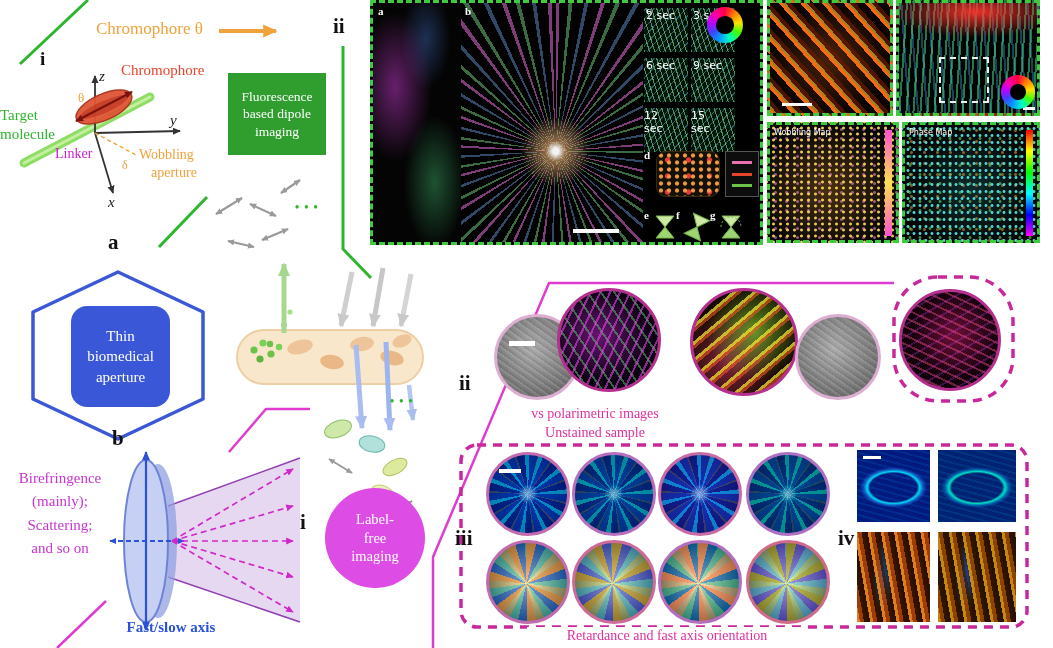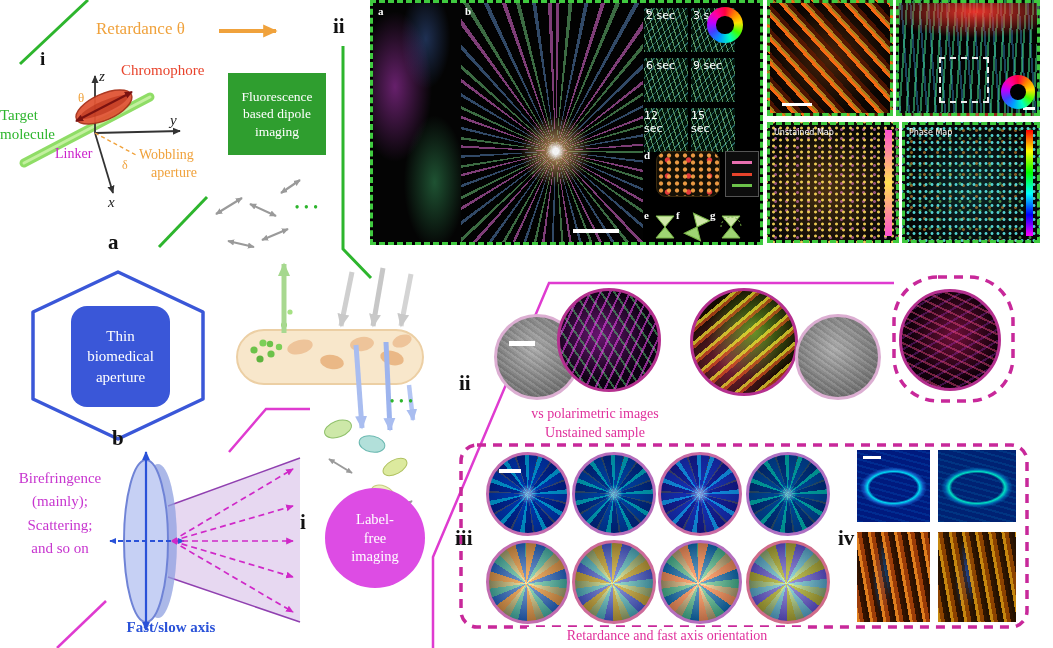--- a/index.html
+++ b/index.html
@@ -216,21 +216,21 @@
       <g stroke="#d028c8" stroke-width="1.7" stroke-dasharray="6 4" fill="none">
         <line x1="172" y1="541" x2="293" y2="469" marker-end="url(#m-magenta)"></line>
         <line x1="172" y1="541" x2="293" y2="506" marker-end="url(#m-magenta)"></line>
         <line x1="172" y1="541" x2="293" y2="541" marker-end="url(#m-magenta)"></line>
         <line x1="172" y1="541" x2="293" y2="577" marker-end="url(#m-magenta)"></line>
         <line x1="172" y1="541" x2="293" y2="612" marker-end="url(#m-magenta)"></line>
       </g>
     </g>
   </svg>
 
-  <div class="abs" style="left:96px;top:19px;font-size:17px;color:#f0a23c">Retardance θ</div>
+  <div class="abs" style="left:96px;top:19px;font-size:17px;color:#f0a23c">Chromophore θ</div>
   <div class="plabel" style="left:40px;top:48px;font-size:19px">i</div>
   <div class="abs" style="left:121px;top:62px;font-size:15px;color:#e8432b">Chromophore</div>
   <div class="abs" style="left:0px;top:106px;width:64px;text-align:left;font-size:15px;color:#2db52d;line-height:1.25">
     <div>Target</div>
     <div>molecule</div>
   </div>
   <div class="abs" style="left:55px;top:146px;font-size:14px;color:#cc22cc;font-weight:normal">Linker</div>
   <div class="abs" style="left:139px;top:146px;width:100px;font-size:14px;color:#f0a23c;line-height:1.3">
     <div>Wobbling</div>
     <div style="padding-left:12px">aperture</div>
@@ -300,21 +300,21 @@
 
   <div class="img-panel tex-orangefibers" style="left:767px;top:0;width:126px;height:116px">
     <div class="scalebar" style="left:12px;top:100px;width:30px;height:3px"></div>
   </div>
   <div class="img-panel tex-redgreen" style="left:896px;top:0;width:144px;height:116px">
     <div style="position:absolute;left:40px;top:54px;width:50px;height:46px;border:2px dashed #eee"></div>
     <div class="wheel" style="left:102px;top:72px;width:34px;height:34px"></div>
     <div class="scalebar" style="left:124px;top:104px;width:12px;height:3px"></div>
   </div>
   <div class="img-panel tex-polarity" style="left:767px;top:122px;width:132px;height:121px">
-    <span class="maplabel">Unstained Map</span>
+    <span class="maplabel">Wobbling Map</span>
     <div style="position:absolute;left:115px;top:5px;width:7px;height:106px;background:linear-gradient(#ff50d0,#ffe050,#ff50d0)"></div>
   </div>
   <div class="img-panel tex-phase" style="left:902px;top:122px;width:138px;height:121px">
     <span class="maplabel">Phase Map</span>
     <div style="position:absolute;left:121px;top:5px;width:7px;height:106px;background:linear-gradient(#f00,#ff0,#0f0,#0ff,#00f,#f0f)"></div>
   </div>
 
   <div class="abs" style="left:71px;top:306px;width:99px;height:101px;background:#3a57d8;border-radius:16px;color:#fff;display:flex;flex-direction:column;align-items:center;justify-content:center;font-size:15px;line-height:1.35">
     <div>Thin</div>
     <div>biomedical</div>

